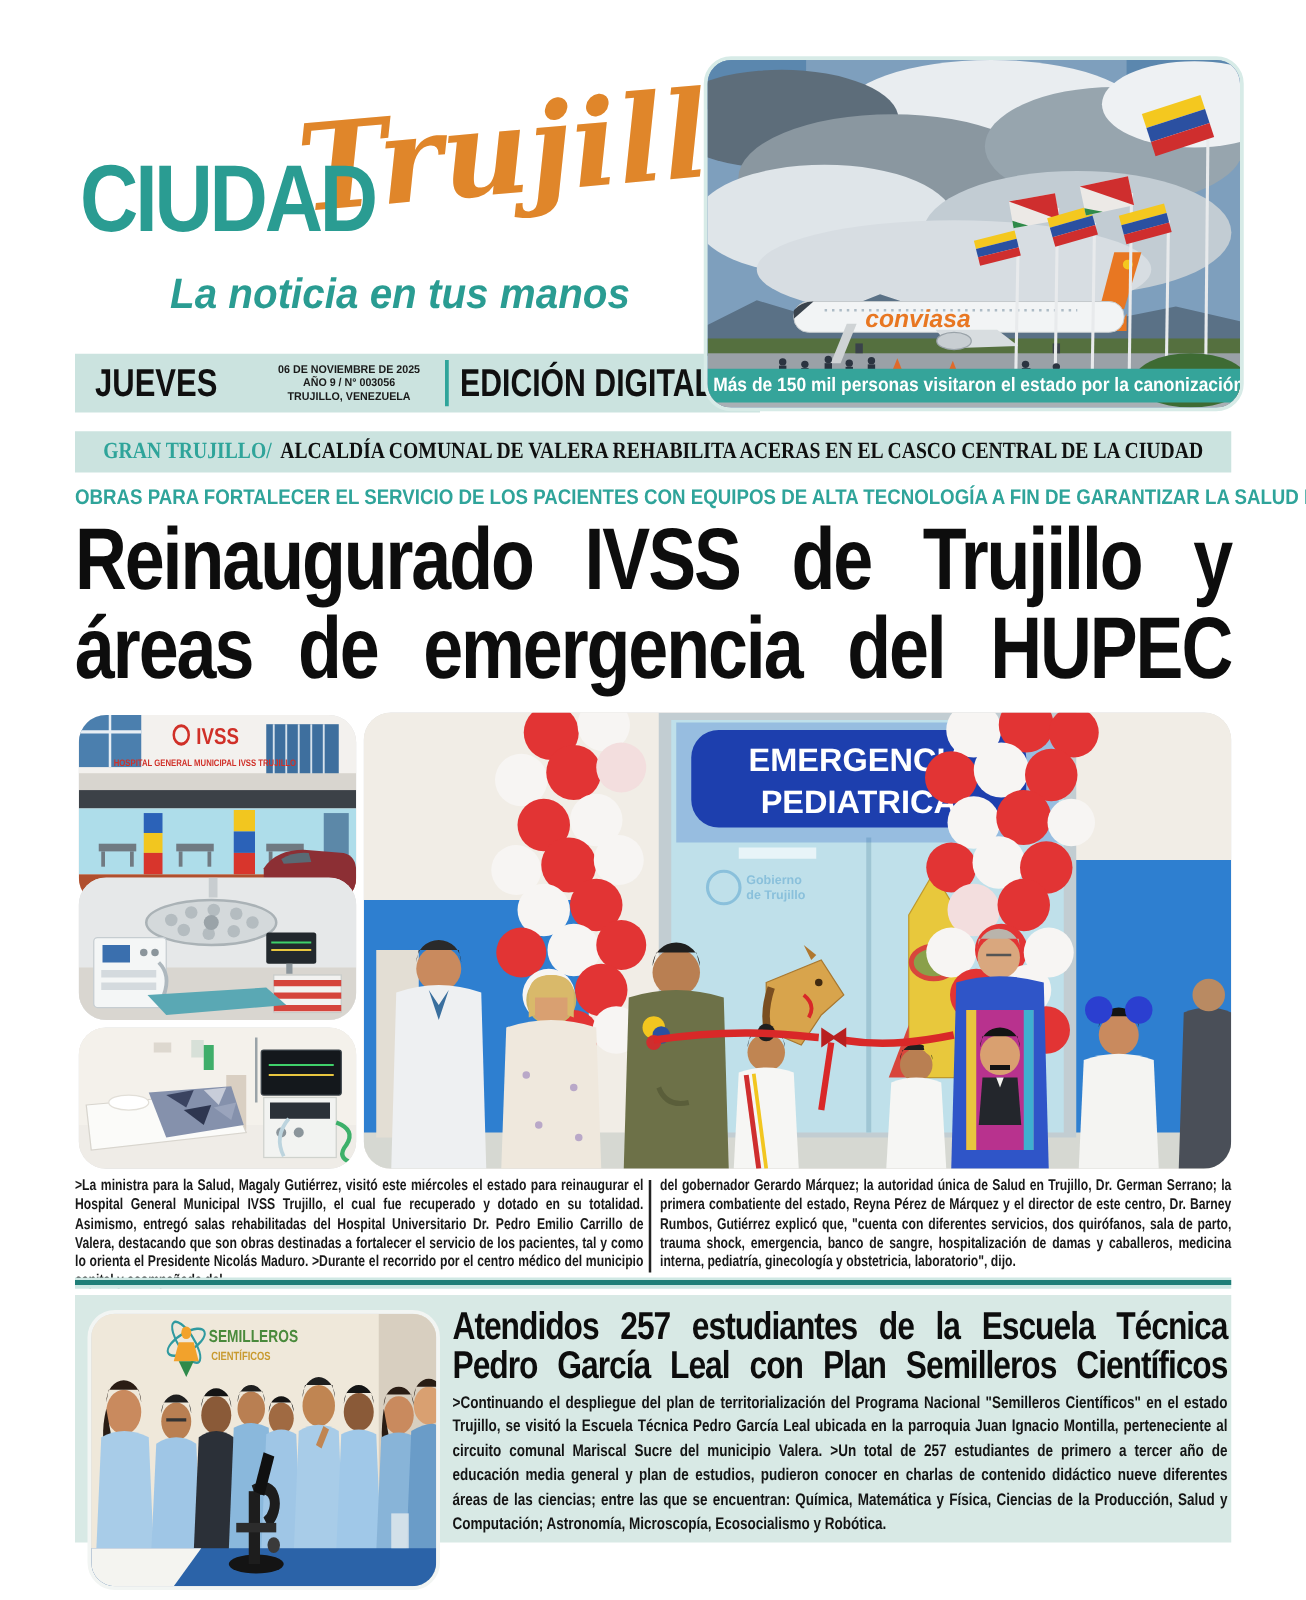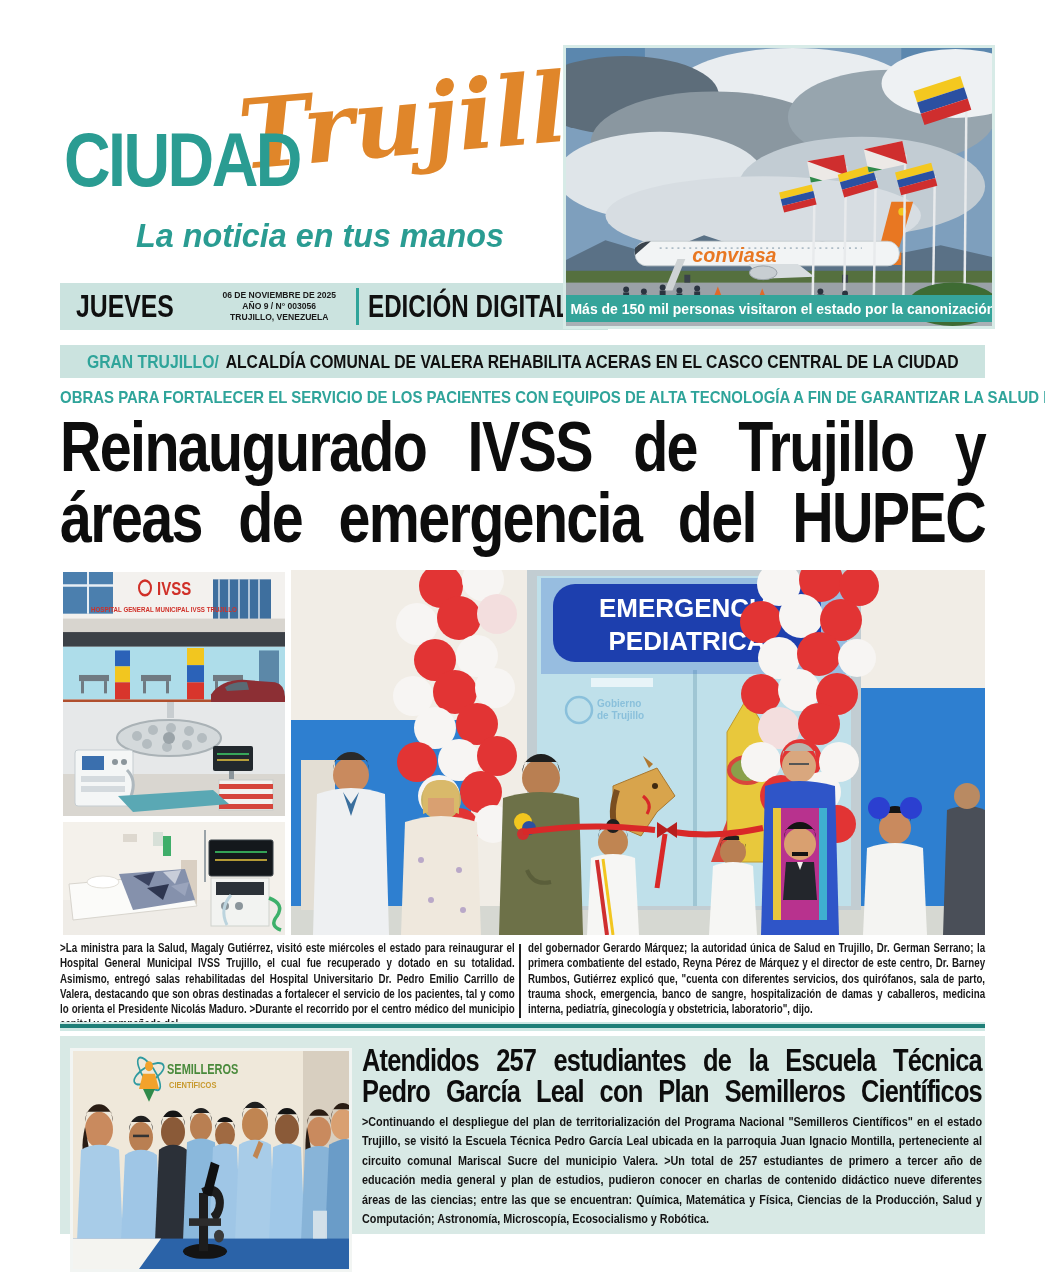--- a/index.html
+++ b/index.html
@@ -23,33 +23,33 @@
   #datebar .ed{position:absolute;left:308px;top:6px;font-size:31px;font-weight:800;color:#101010;
       transform:scaleX(.78);transform-origin:0 0;white-space:nowrap;}
   
   #top-photo{left:563px;top:45px;width:432px;height:284px;border:3px solid #d7ebe7;box-sizing:border-box;background:#9db7cc;}
   #top-photo svg{display:block;width:100%;height:100%;}
   #top-caption{position:absolute;left:0;bottom:4px;width:100%;height:27px;background:#35a49a;
       color:#ffffff;font-size:15.5px;font-weight:700;line-height:27px;white-space:nowrap;}
   #top-caption span{display:inline-block;transform:scaleX(.9);transform-origin:0 0;padding-left:5px;}
   
   #section-strip{left:60px;top:345px;width:925px;height:33px;background:#cbe3df;
-      display:flex;align-items:center;justify-content:center;}
+      display:flex;align-items:center;justify-content:center;font-family:Liberation Serif, serif;}
   #section-strip .line{white-space:nowrap;font-size:18.5px;font-weight:800;transform:scaleX(.85);}
   #section-strip .lbl{color:#2fa49a;margin-right:8px;}
   #section-strip .txt{color:#101010;}
   
   #kicker{left:60px;top:388px;font-size:17px;font-weight:800;color:#2fa49a;white-space:nowrap;
       transform:scaleX(.88);transform-origin:0 0;}
   
   #headline{left:60px;top:412px;width:1128px;transform:scaleX(.82);transform-origin:0 0;}
   #headline .hl{font-size:70px;line-height:71px;font-weight:800;color:#0d0d0d;letter-spacing:-2px;
       text-align:justify;text-align-last:justify;}
   
-  .photo{overflow:hidden;background:#ddd;}
+  .photo{overflow:hidden;background:#ddd;border-radius:22px;}
   .photo svg{display:block;width:100%;height:100%;}
   #photo-hospital{left:63px;top:572px;width:222px;height:152px;}
   #photo-or{left:63px;top:702px;width:222px;height:114px;}
   #photo-bed{left:63px;top:822px;width:222px;height:113px;}
   #photo-main{left:291px;top:570px;width:694px;height:365px;}
   
   .bodycol{font-weight:700;color:#191919;text-align:justify;font-size:12.5px;line-height:15.3px;}
   #body-left{left:60px;top:941px;width:583px;transform:scaleX(.78);transform-origin:0 0;}
   #body-right{left:528px;top:941px;width:586px;transform:scaleX(.78);transform-origin:0 0;}
   #col-divider{left:519px;top:944px;width:2px;height:74px;background:#222;}

